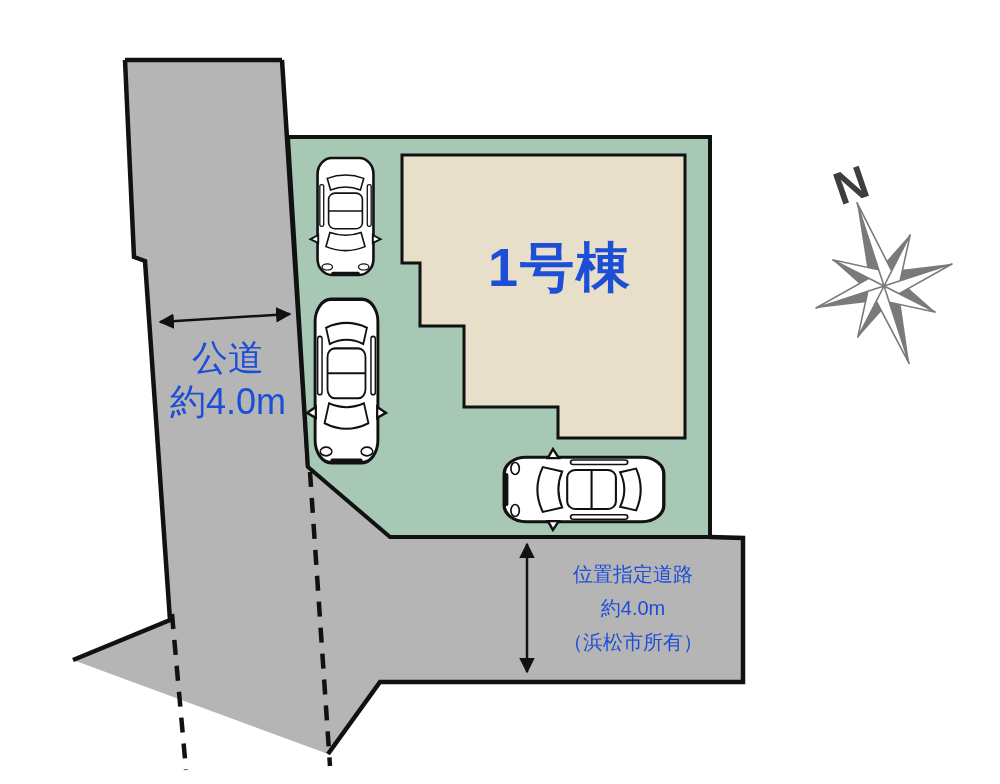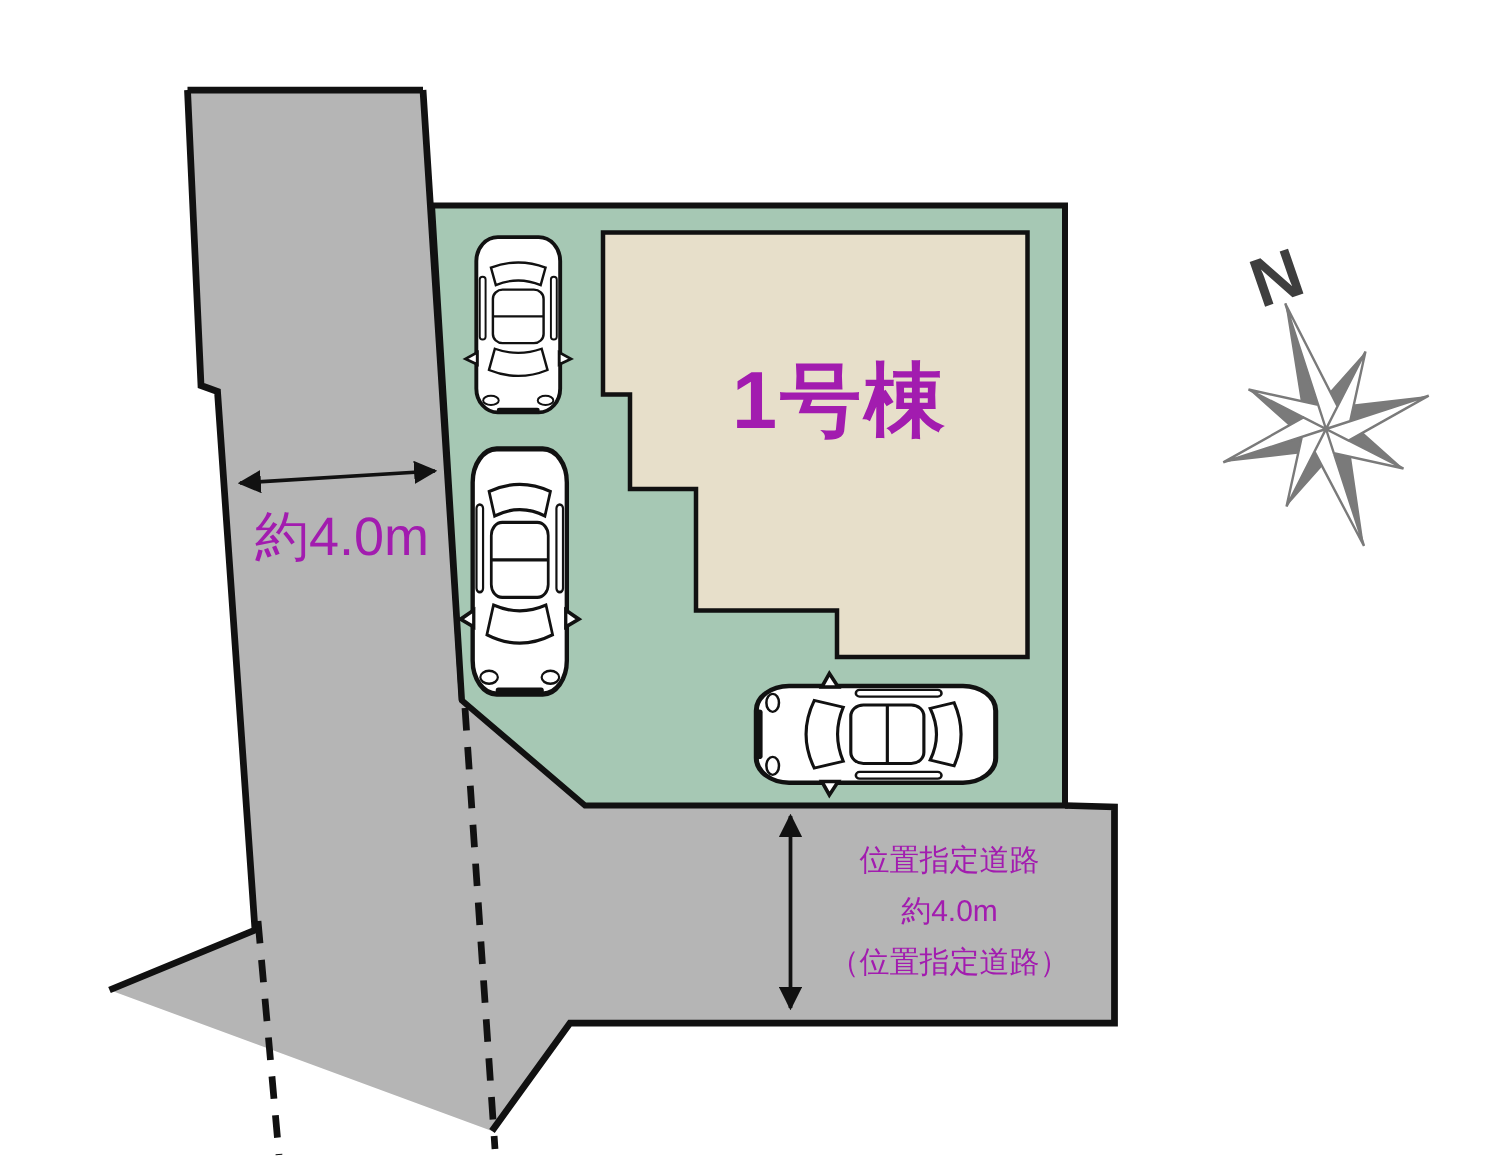--- a/index.html
+++ b/index.html
@@ -6,21 +6,21 @@
   #stage{
     position:relative;
     width:1000px;height:784px;
     background:#ffffff;
     overflow:hidden;
     font-family:"Liberation Sans", sans-serif;
   }
   #plan-svg{position:absolute;left:0;top:0;}
   .label{
     position:absolute;
-    color:#a21caf;
+    color:#1d4ed8;
     text-align:center;
     white-space:nowrap;
     font-family:"Liberation Sans", sans-serif;
   }
   .road-label{
     left:128px;top:336px;width:200px;
     font-size:36px;line-height:44px;font-weight:500;
   }
   .building-label{
     left:410px;top:238px;width:300px;
@@ -90,25 +90,26 @@
                M0,0 L0,82 L12,12 Z     M0,0 L-41,41 L0,17 Z
                M0,0 L-72,0 L-12,12 Z   M0,0 L-41,-41 L-17,0 Z" fill="#7a7a7a"></path>
       <path fill="#ffffff" stroke="#7a7a7a" stroke-width="1.6" d="M0,0 L0,-88 L12,-12 Z   M0,0 L41,-41 L17,0 Z
                M0,0 L72,0 L12,12 Z     M0,0 L41,41 L0,17 Z
                M0,0 L0,82 L-12,12 Z    M0,0 L-41,41 L-17,0 Z
                M0,0 L-72,0 L-12,-12 Z  M0,0 L-41,-41 L0,-17 Z"></path>
     </g>
   </svg>
 
   <div class="label road-label">
+    <div>公道</div>
     <div>約4.0m</div>
   </div>
 
   <div class="label building-label">1号棟</div>
 
   <div class="label bottom-road-label">
     <div>位置指定道路</div>
     <div>約4.0m</div>
-    <div>（位置指定道路）</div>
+    <div>（浜松市所有）</div>
   </div>
 
   <div class="label north-label">N</div>
 </div>
 
 </body></html>

